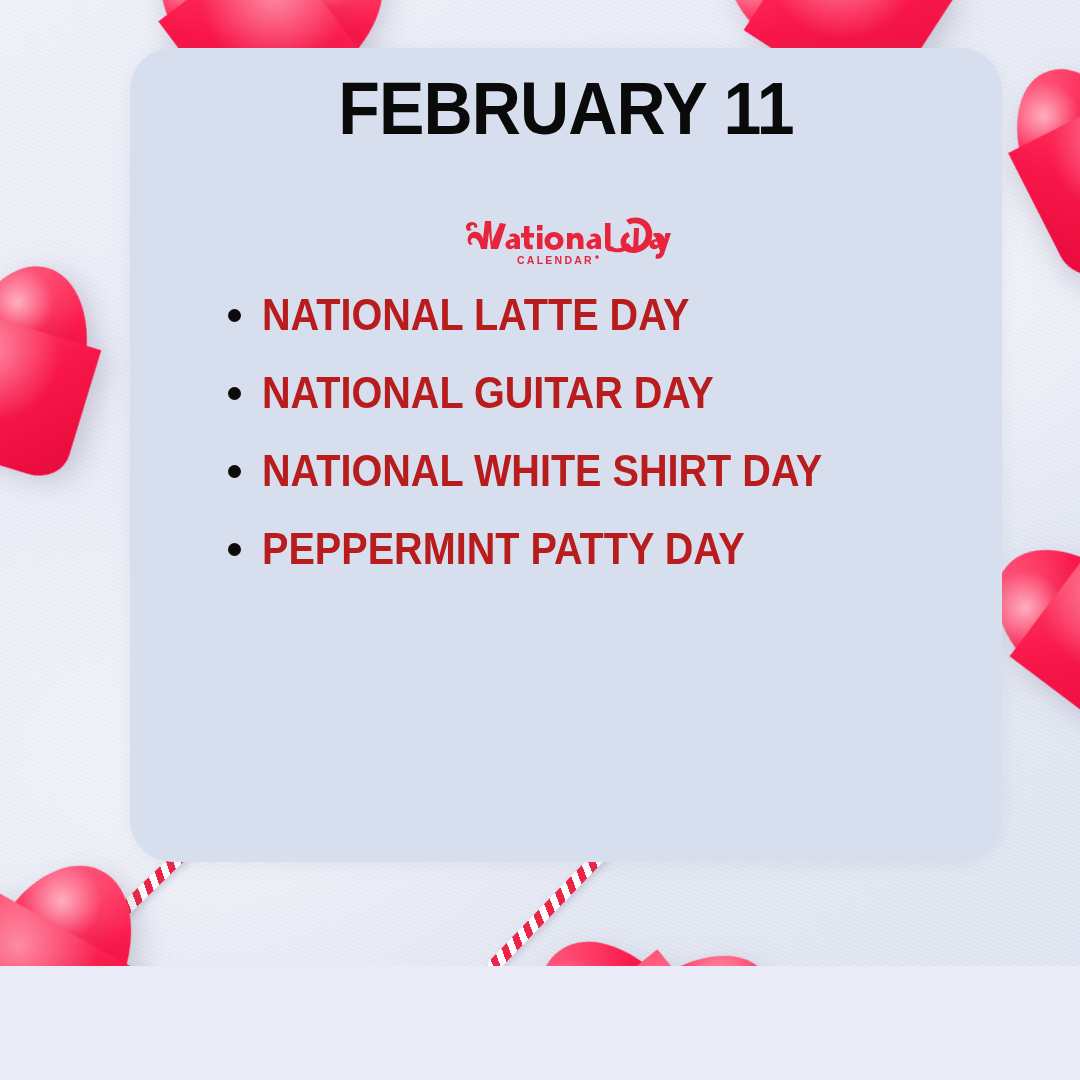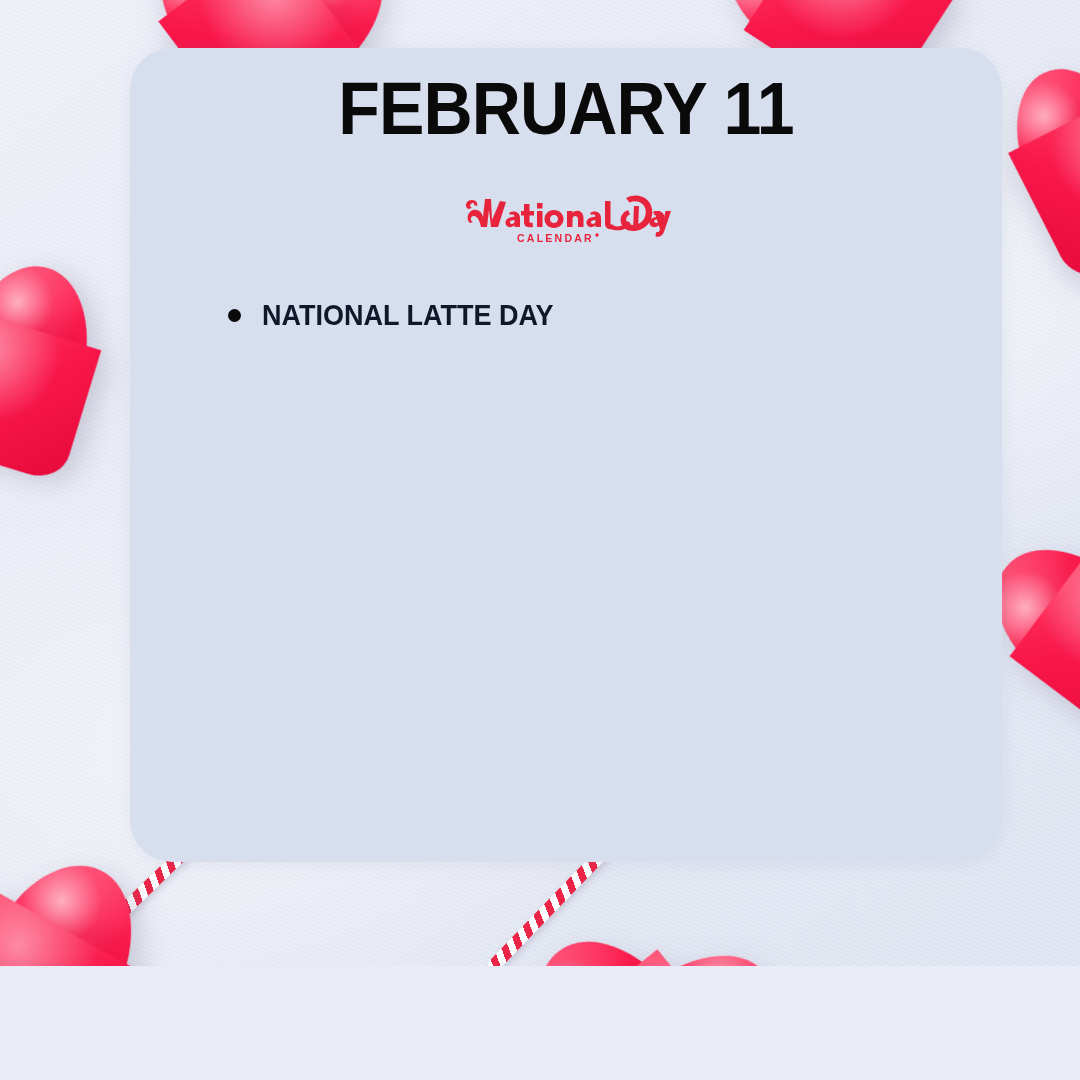--- a/index.html
+++ b/index.html
@@ -127,21 +127,21 @@
     letter-spacing: -1px;
     color: #0a0a0a;
     transform: scaleX(0.92);
     white-space: nowrap;
   }
 
   
   #logo {
     position: absolute;
     left: 50%;
-    top: 136px;
+    top: 158px;
     transform: translateX(-50%);
     width: 212px;
     height: 62px;
   }
   #logo svg { display: block; width: 100%; height: 100%; }
 
   
   #day-list {
     position: absolute;
     left: 72px;
@@ -151,23 +151,23 @@
     padding: 0;
     list-style: none;
   }
   .day-item {
     position: relative;
     height: 78px;
     line-height: 78px;
     padding-left: 60px;
     font-family: "Liberation Sans Narrow", "Liberation Sans", sans-serif;
     font-weight: bold;
-    font-size: 30px;
+    font-size: 44px;
     letter-spacing: 0px;
-    color: #0f172a;
+    color: #b91c1c;
     white-space: nowrap;
   }
   .day-item .bullet {
     position: absolute;
     left: 26px;
     top: 50%;
     width: 13px;
     height: 13px;
     margin-top: -6px;
     border-radius: 50%;
@@ -283,16 +283,28 @@
         </g>
         <circle cx="272" cy="102" r="3.4" fill="#e8243c"></circle>
       </svg>
     </div>
 
     <ul id="day-list">
       <li class="day-item">
         <span class="bullet"></span>
         <span class="label">NATIONAL LATTE DAY</span>
       </li>
+      <li class="day-item">
+        <span class="bullet"></span>
+        <span class="label">NATIONAL GUITAR DAY</span>
+      </li>
+      <li class="day-item">
+        <span class="bullet"></span>
+        <span class="label">NATIONAL WHITE SHIRT DAY</span>
+      </li>
+      <li class="day-item">
+        <span class="bullet"></span>
+        <span class="label">PEPPERMINT PATTY DAY</span>
+      </li>
     </ul>
 
   </div>
 </div>
 
 </body></html>

